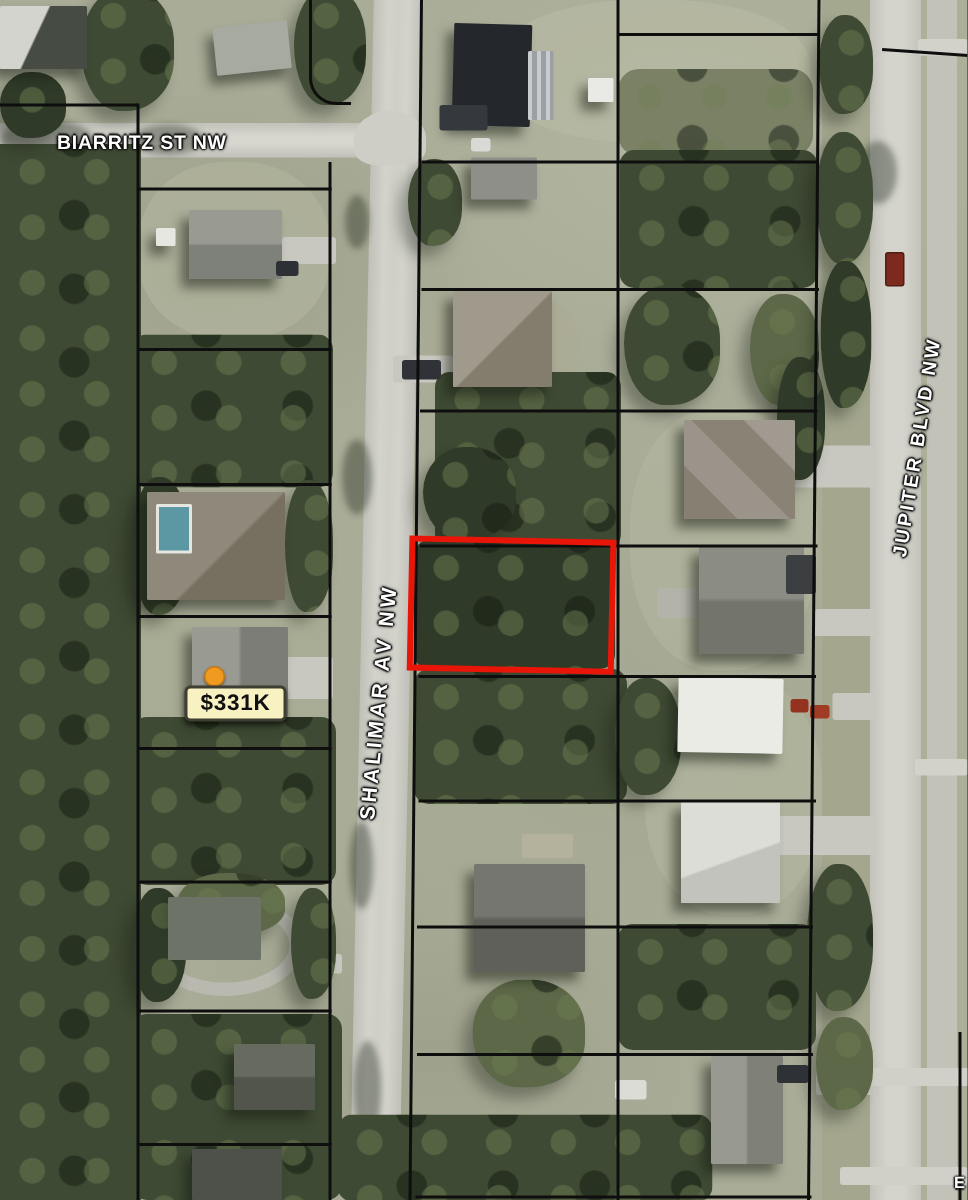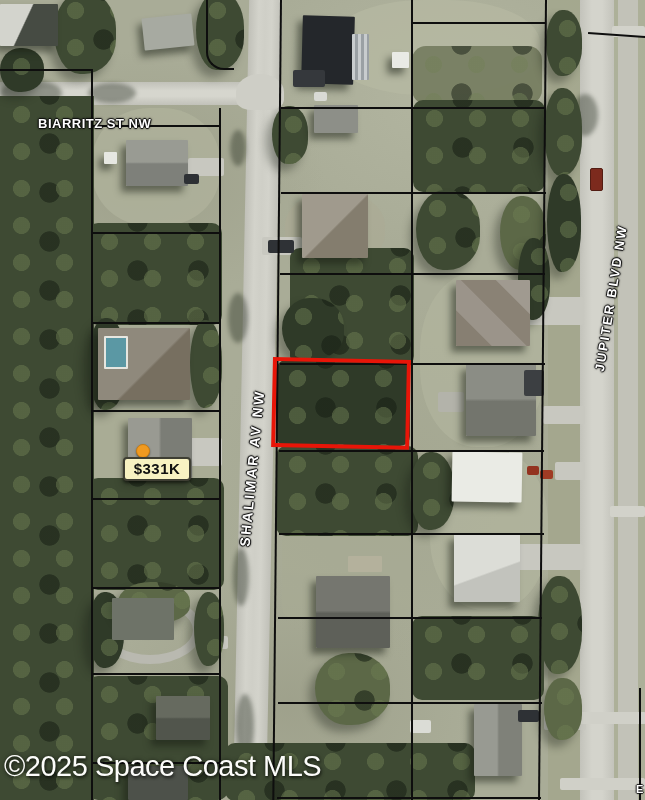--- a/index.html
+++ b/index.html
@@ -205,20 +205,19 @@
   <div class="pl" style="left:639px;top:688px;width:2px;height:112px;"></div>
   <div class="pl" style="left:588px;top:34px;width:58px;height:2px;transform:rotate(4deg);"></div>
 
   <div id="red-lot"></div>
 
   <div id="marker">
     <div id="marker-dot"></div>
     <div id="marker-label">$331K</div>
   </div>
 
-  <div class="lbl" style="left:38px;top:87px;font-size:13px;margin-top:29px;">BIARRITZ ST NW</div>
+  <div class="lbl" style="left:38px;top:87px;font-size:13px;">BIARRITZ ST NW</div>
   <div class="lbl" style="left:252px;top:468px;font-size:14px;letter-spacing:2.5px;transform:translate(-50%,-50%) rotate(-84.5deg);">SHALIMAR AV NW</div>
   <div class="lbl" style="left:611px;top:298px;font-size:13px;letter-spacing:2px;transform:translate(-50%,-50%) rotate(-81deg);">JUPITER BLVD NW</div>
   <div id="edge-frag">E</div>
 
-  <div id="watermark">©2025 Space Coast MLS</div>
 
 </div>
 
 </body></html>

